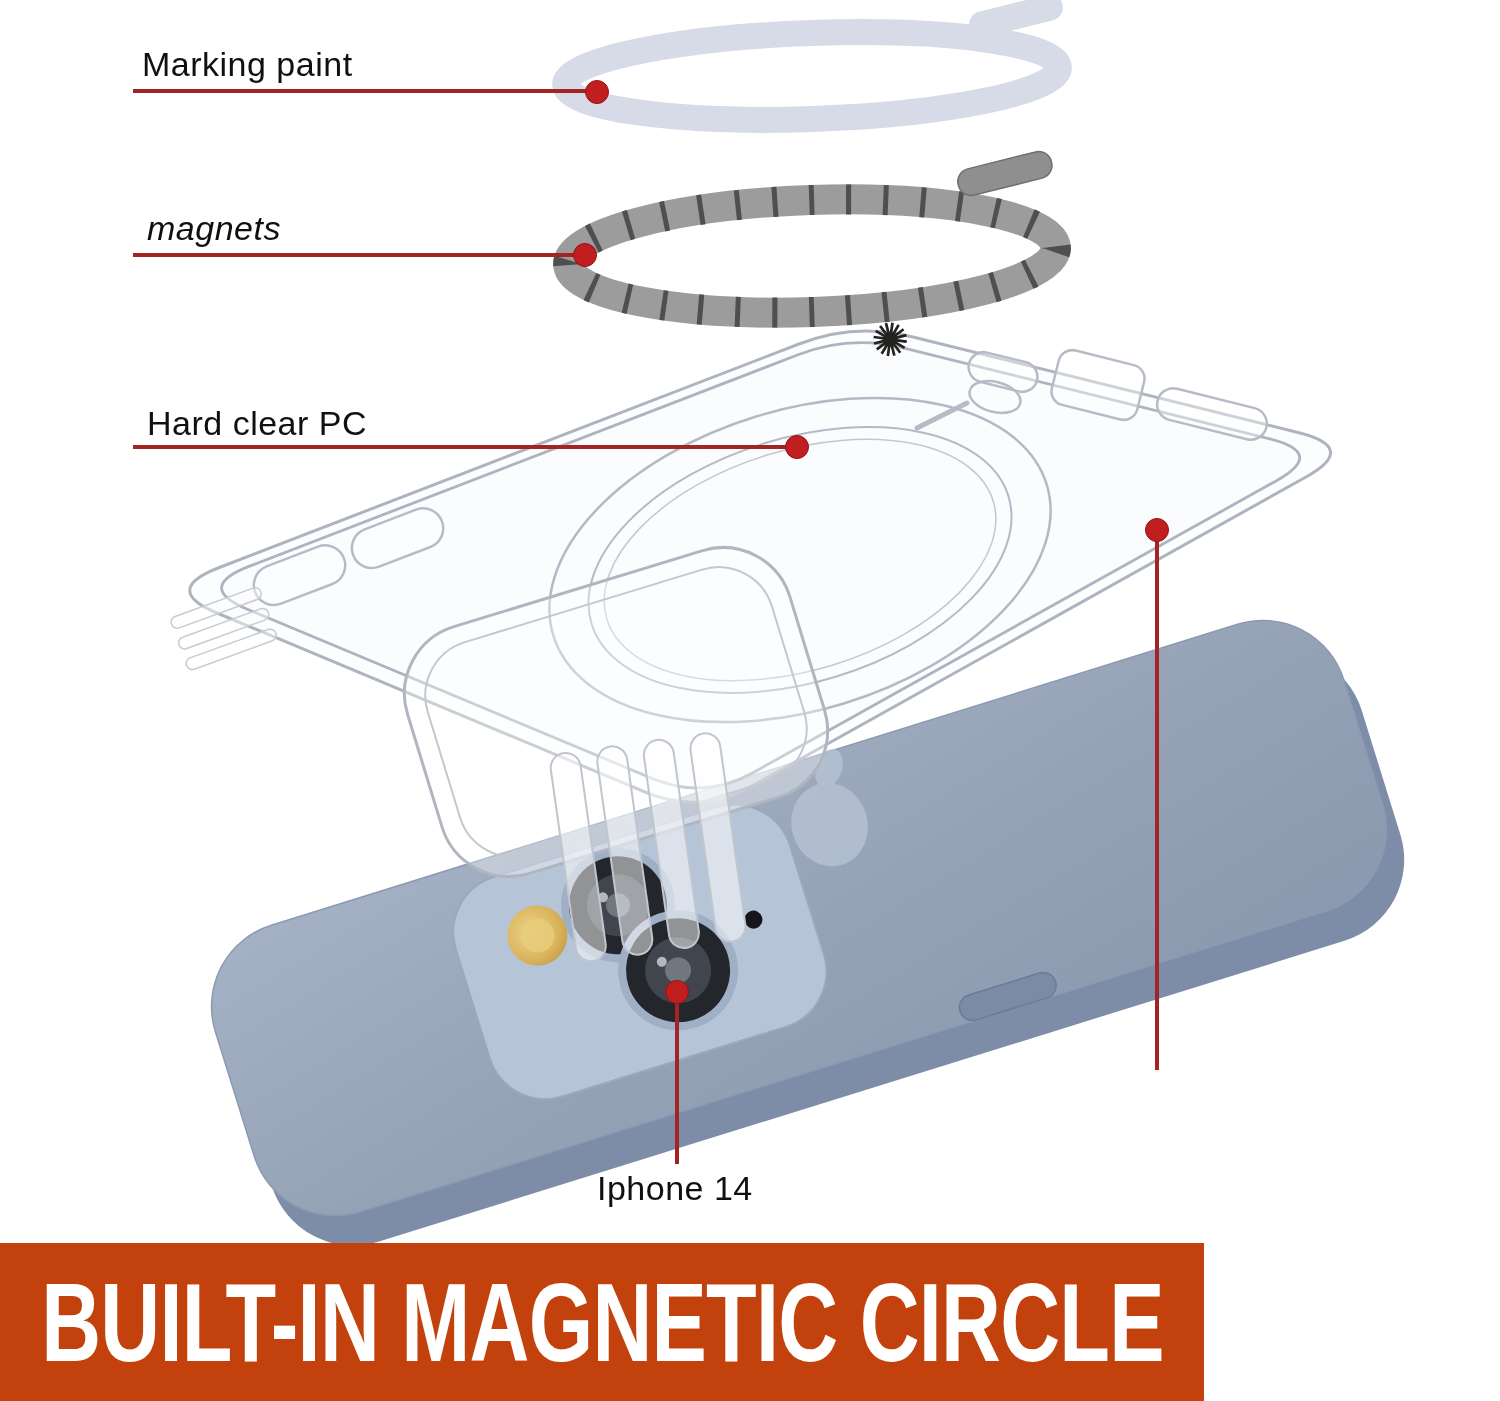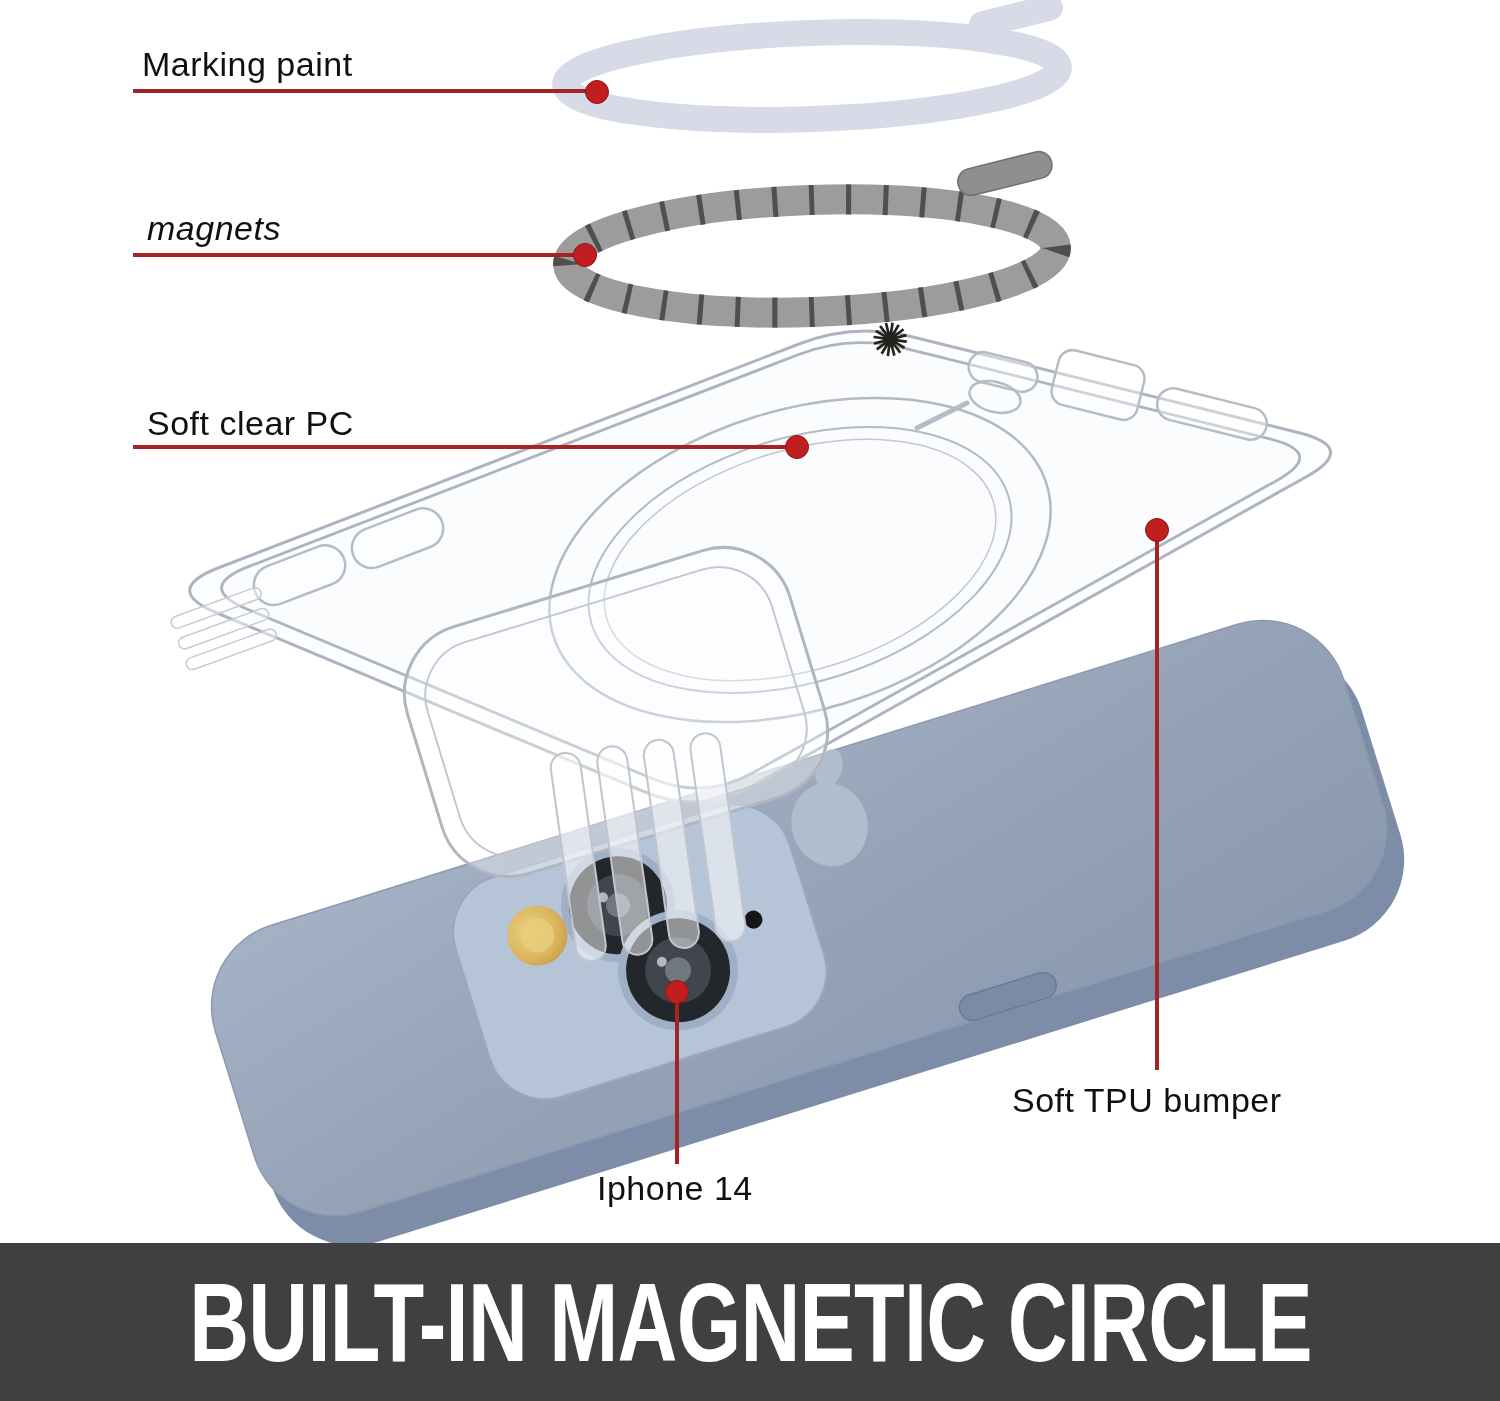--- a/index.html
+++ b/index.html
@@ -11,22 +11,22 @@
   .callout{
     position:absolute;color:#101010;font-size:34px;line-height:1.1;
     white-space:nowrap;letter-spacing:0.5px;
   }
   .lead-line{position:absolute;background:#a32424;}
   .lead-dot{
     position:absolute;width:24px;height:24px;border-radius:50%;
     background:#c11f1f;border:1px solid #8e1515;box-sizing:border-box;
   }
   .banner{
-    position:absolute;left:0;top:1243px;width:1500px;height:158px;
-    background:#404040;display:flex;align-items:center;justify-content:center;
+    position:absolute;left:0;top:1243px;width:1204px;height:158px;
+    background:#c2410c;display:flex;align-items:center;justify-content:center;
   }
   .banner-text{
     color:#ffffff;font-weight:bold;font-size:112px;letter-spacing:-1px;
     transform:scaleX(0.74);display:inline-block;white-space:nowrap;
     font-family:"Liberation Sans", sans-serif;
   }
 </style>
 </head>
 <body>
 
@@ -145,21 +145,20 @@
   <div class="lead-dot" style="left:785px;top:435px;"></div>
 
   <div class="lead-line" style="left:1155px;top:530px;width:4px;height:540px;"></div>
   <div class="lead-dot" style="left:1145px;top:518px;"></div>
 
   <div class="lead-line" style="left:675px;top:992px;width:4px;height:172px;"></div>
   <div class="lead-dot" style="left:665px;top:980px;"></div>
 
   <div class="callout" style="left:142px;top:46px;">Marking paint</div>
   <div class="callout" style="left:147px;top:210px;font-style:italic;">magnets</div>
-  <div class="callout" style="left:147px;top:405px;">Soft clear PC</div>
-  <div class="callout" style="left:1012px;top:1082px;">Soft TPU bumper</div>
+  <div class="callout" style="left:147px;top:405px;">Hard clear PC</div>
   <div class="callout" style="left:597px;top:1170px;">Iphone 14</div>
 
   <div class="banner">
     <span class="banner-text">BUILT-IN MAGNETIC CIRCLE</span>
   </div>
 
 </div>
 
 </body></html>

